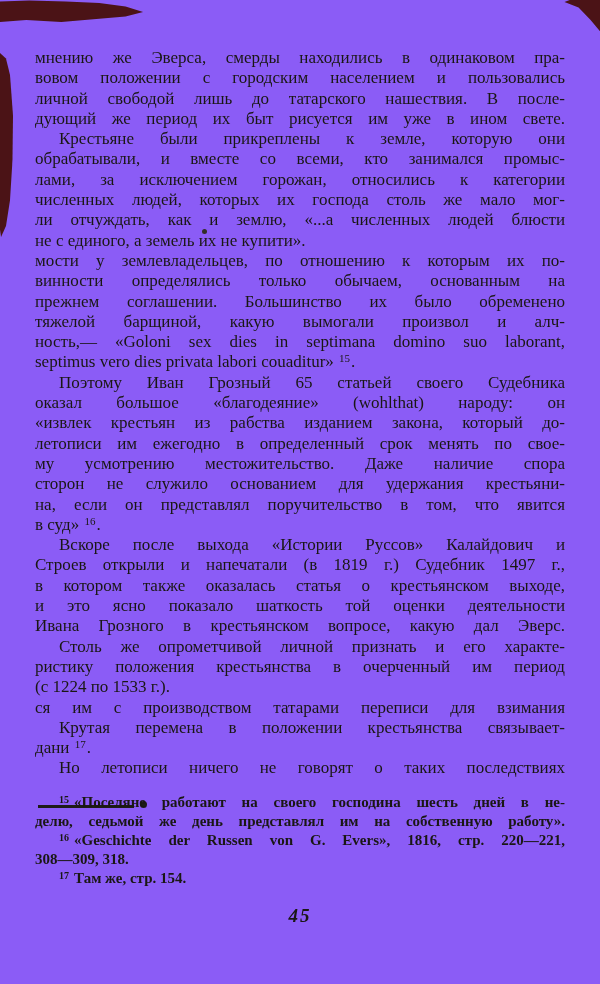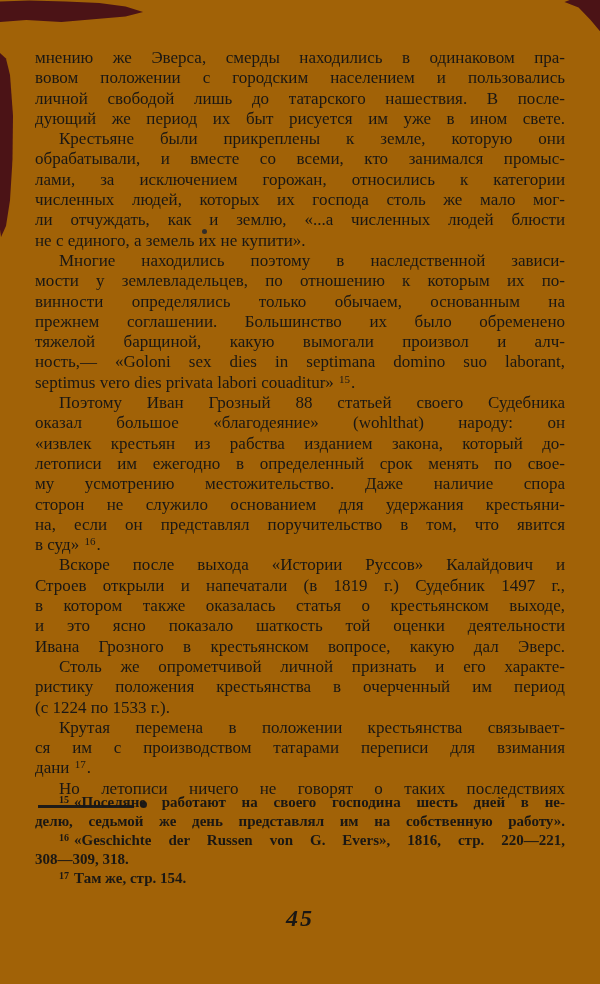--- a/index.html
+++ b/index.html
@@ -1,20 +1,20 @@
 <!DOCTYPE html>
 <html lang="ru"><head>
 <meta charset="utf-8">
 <style>
   html, body { margin: 0; padding: 0; background: #e8e6e2; }
   .page {
     position: relative;
     width: 600px;
     height: 984px;
-    background: #a16207;
+    background: #8b5cf6;
     overflow: hidden;
     color: #1a1714;
     font-family: "Liberation Serif", "DejaVu Serif", serif;
     -webkit-font-smoothing: antialiased;
   }
 
   
   .stain { position: absolute; background: #4b1316; }
   .stain-top-left {
     left: 0; top: 0; width: 146px; height: 25px;
@@ -61,21 +61,21 @@
     font-size: 15px; line-height: 19px; font-weight: bold;
   }
   .footnotes sup.fnmark {
     font-size: 10px; line-height: 0; vertical-align: 4px; margin-right: 5px;
   }
 
   
   .pagenum {
     position: absolute; left: 0; top: 905px; width: 600px;
     text-align: center;
-    font-size: 24px; font-weight: bold; font-style: italic;
+    font-size: 19px; font-weight: bold; font-style: italic;
     letter-spacing: 2px;
   }
 </style>
 </head>
 <body>
 
 <div class="page">
 
   <div class="stain stain-top-left"></div>
   <div class="stain stain-top-right"></div>
@@ -94,31 +94,30 @@
     <div class="para">
       <div class="ln j ind">Крестьяне были прикреплены к земле, которую они</div>
       <div class="ln j">обрабатывали, и вместе со всеми, кто занимался промыс-</div>
       <div class="ln j">лами, за исключением горожан, относились к категории</div>
       <div class="ln j">численных людей, которых их господа столь же мало мог-</div>
       <div class="ln j">ли отчуждать, как и землю, «...а численных людей блюсти</div>
       <div class="ln">не с единого, а земель их не купити».</div>
     </div>
 
     <div class="para">
-      <div class="ln j ind">Многие находились поэтому в наследственной зависи-</div>
       <div class="ln j">мости у землевладельцев, по отношению к которым их по-</div>
       <div class="ln j">винности определялись только обычаем, основанным на</div>
       <div class="ln j">прежнем соглашении. Большинство их было обременено</div>
       <div class="ln j">тяжелой барщиной, какую вымогали произвол и алч-</div>
       <div class="ln j">ность,— «Goloni sex dies in septimana domino suo laborant,</div>
       <div class="ln"><span>septimus vero dies privata labori couaditur» </span><sup class="fnref">15</sup><span>.</span></div>
     </div>
 
     <div class="para">
-      <div class="ln j ind">Поэтому Иван Грозный 88 статьей своего Судебника</div>
+      <div class="ln j ind">Поэтому Иван Грозный 65 статьей своего Судебника</div>
       <div class="ln j">оказал большое «благодеяние» (wohlthat) народу: он</div>
       <div class="ln j">«извлек крестьян из рабства изданием закона, который до-</div>
       <div class="ln j">летописи им ежегодно в определенный срок менять по свое-</div>
       <div class="ln j">му усмотрению местожительство. Даже наличие спора</div>
       <div class="ln j">сторон не служило основанием для удержания крестьяни-</div>
       <div class="ln j">на, если он представлял поручительство в том, что явится</div>
       <div class="ln"><span>в суд» </span><sup class="fnref">16</sup><span>.</span></div>
     </div>
 
     <div class="para">
@@ -129,22 +128,22 @@
       <div class="ln j">Ивана Грозного в крестьянском вопросе, какую дал Эверс.</div>
     </div>
 
     <div class="para">
       <div class="ln j ind">Столь же опрометчивой личной признать и его характе-</div>
       <div class="ln j">ристику положения крестьянства в очерченный им период</div>
       <div class="ln">(с 1224 по 1533 г.).</div>
     </div>
 
     <div class="para">
+      <div class="ln j">ся им с производством татарами переписи для взимания</div>
       <div class="ln j ind">Крутая перемена в положении крестьянства связывает-</div>
-      <div class="ln j">ся им с производством татарами переписи для взимания</div>
       <div class="ln"><span>дани </span><sup class="fnref">17</sup><span>.</span></div>
     </div>
 
     <div class="para">
       <div class="ln j ind">Но летописи ничего не говорят о таких последствиях</div>
     </div>
 
   </main>
 
   <div class="fnsep"></div>

